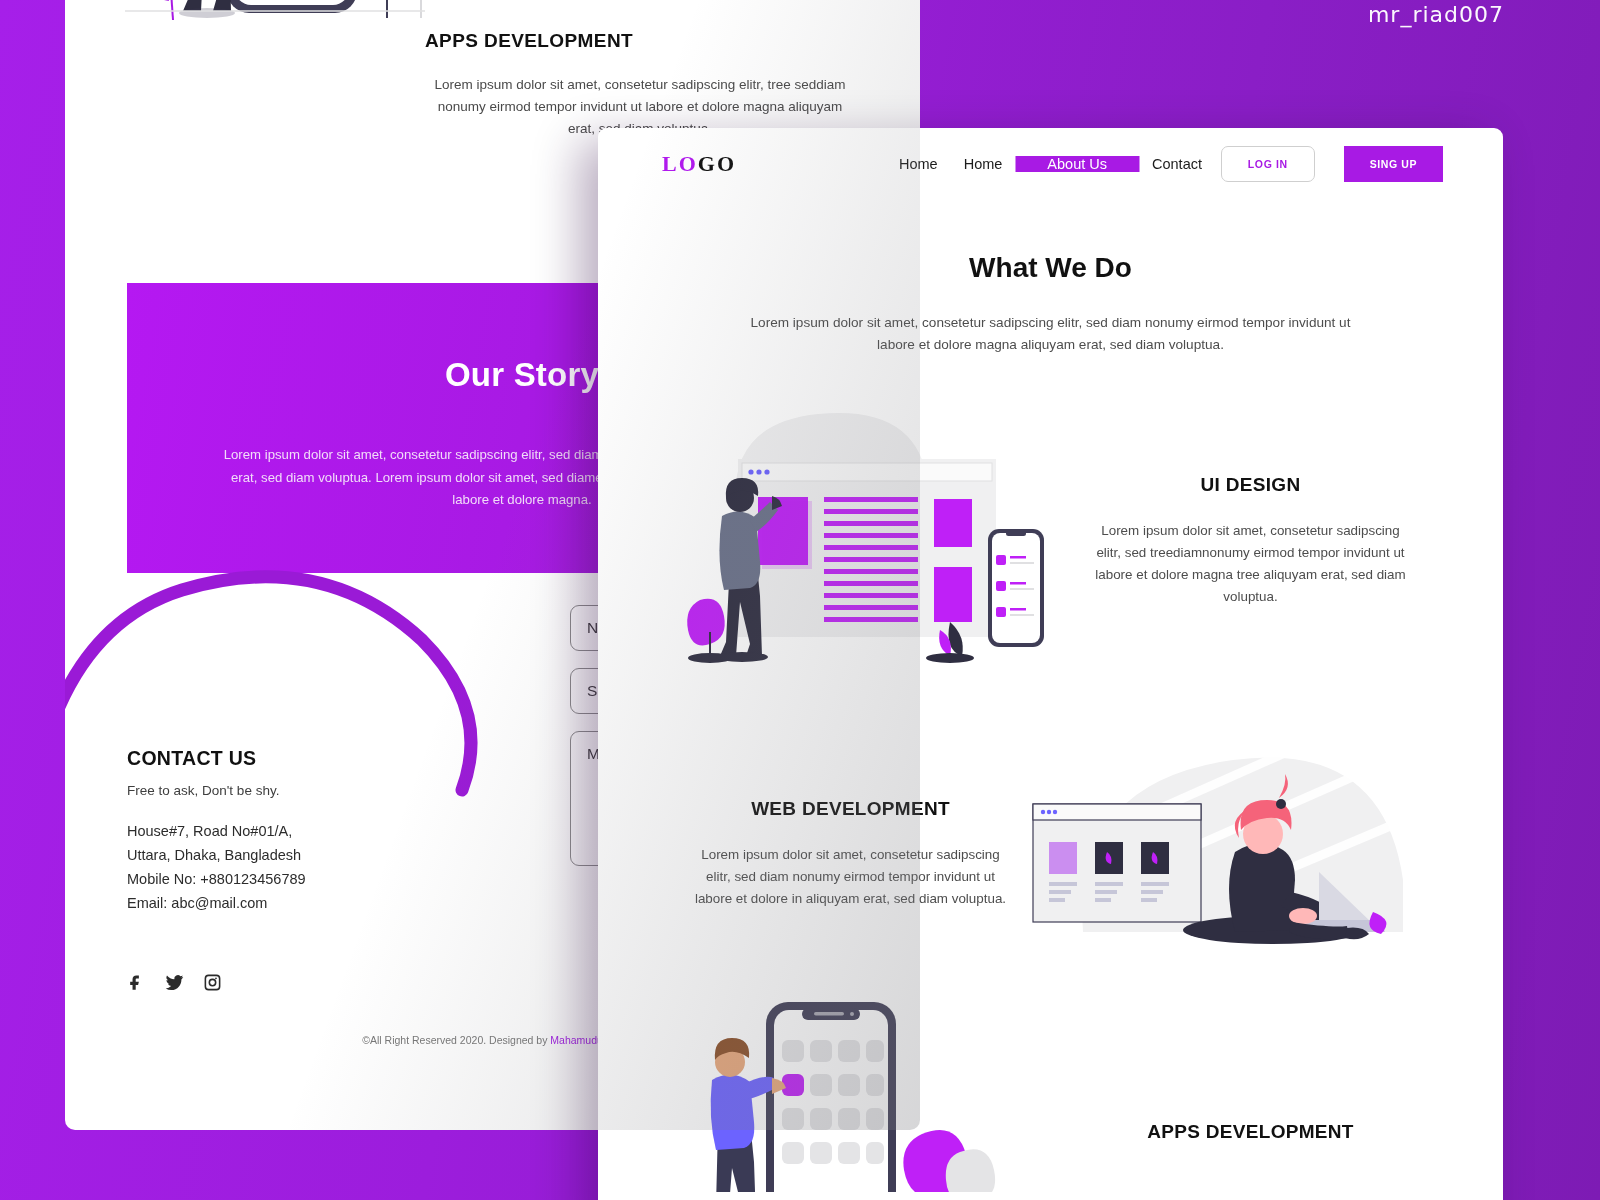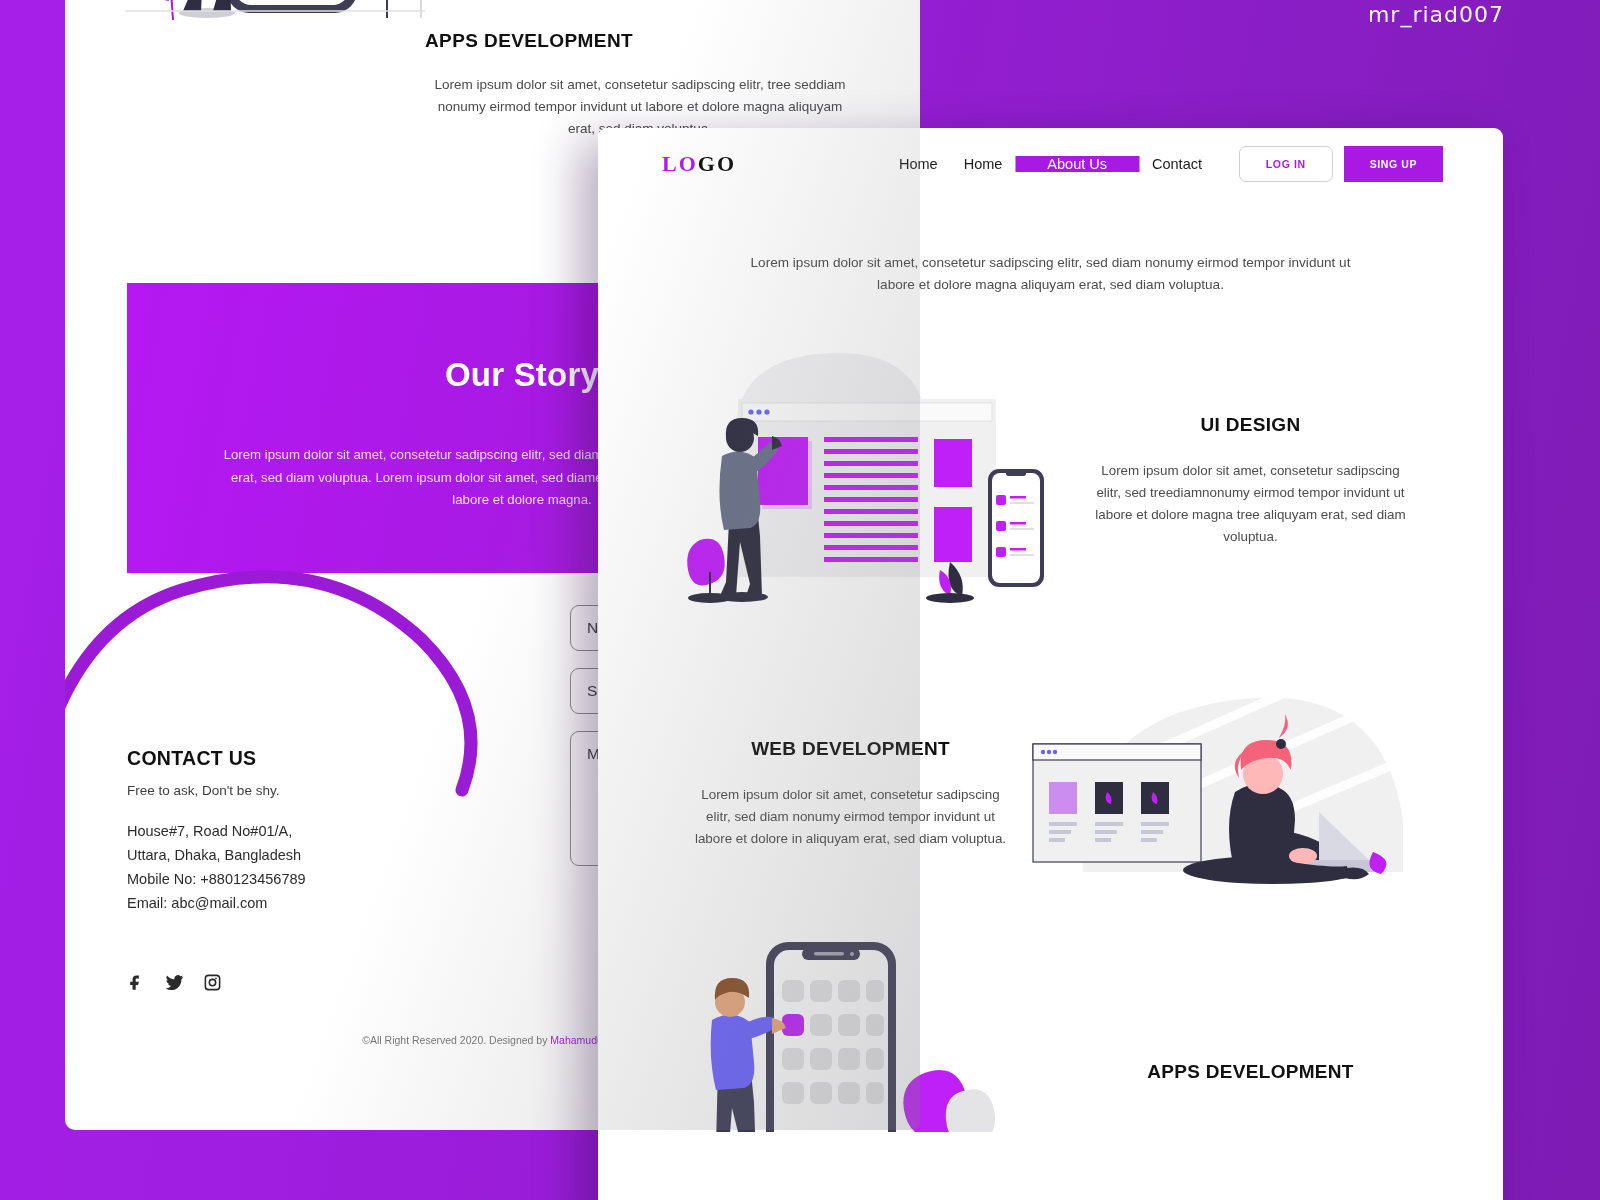--- a/index.html
+++ b/index.html
@@ -115,21 +115,21 @@
   }
   .nav-links a{
     display:flex; align-items:center; padding:0 13px;
     font-size:14.5px; color:#1c1c1c; text-decoration:none;
   }
   .nav-links a.active{
     background:#a81ae4; color:#fff; padding:0 32px;
   }
   .nav-btns{
     position:absolute; right:60px; top:50%; transform:translateY(-50%);
-    display:flex; gap:11px; align-items:center;
+    display:flex; gap:29px; align-items:center;
   }
   .btn-login{
     border:1px solid #cfcfcf; border-radius:7px; background:#fff;
     color:#a81ae4; font-size:10.5px; letter-spacing:.6px;
     padding:11px 26px; font-weight:bold;
   }
   .btn-signup{
     border:none; border-radius:0; background:#a81ae4;
     color:#fff; font-size:10.5px; letter-spacing:.6px;
     padding:12px 26px; font-weight:bold;
@@ -290,20 +290,21 @@
       <a href="#" class="active">About Us</a>
       <a href="#">Contact</a>
     </nav>
     <div class="nav-btns">
       <button class="btn-login">LOG IN</button>
       <button class="btn-signup">SING UP</button>
     </div>
   </div>
 
   <div class="wwd">
+    <h1>What We Do</h1>
     <p>Lorem ipsum dolor sit amet, consetetur sadipscing elitr, sed diam nonumy eirmod tempor invidunt ut labore et dolore magna aliquyam erat, sed diam voluptua.</p>
   </div>
 
   <div class="svc" id="row-ui">
     <div class="art">
       <svg viewBox="0 0 400 270" width="400" height="270">
         <path d="M60 120 q-18 -100 80 -110 q100 -10 110 70 q10 80 -60 110 q-80 34 -118 -30 q-10 -18 -12 -40Z" fill="#f0f0f1"></path>
 
         <rect x="60" y="55" width="258" height="178" fill="#f0f0f1"></rect>
         <rect x="64" y="59" width="250" height="18" fill="#fafafa" stroke="#e0e0e2"></rect>

